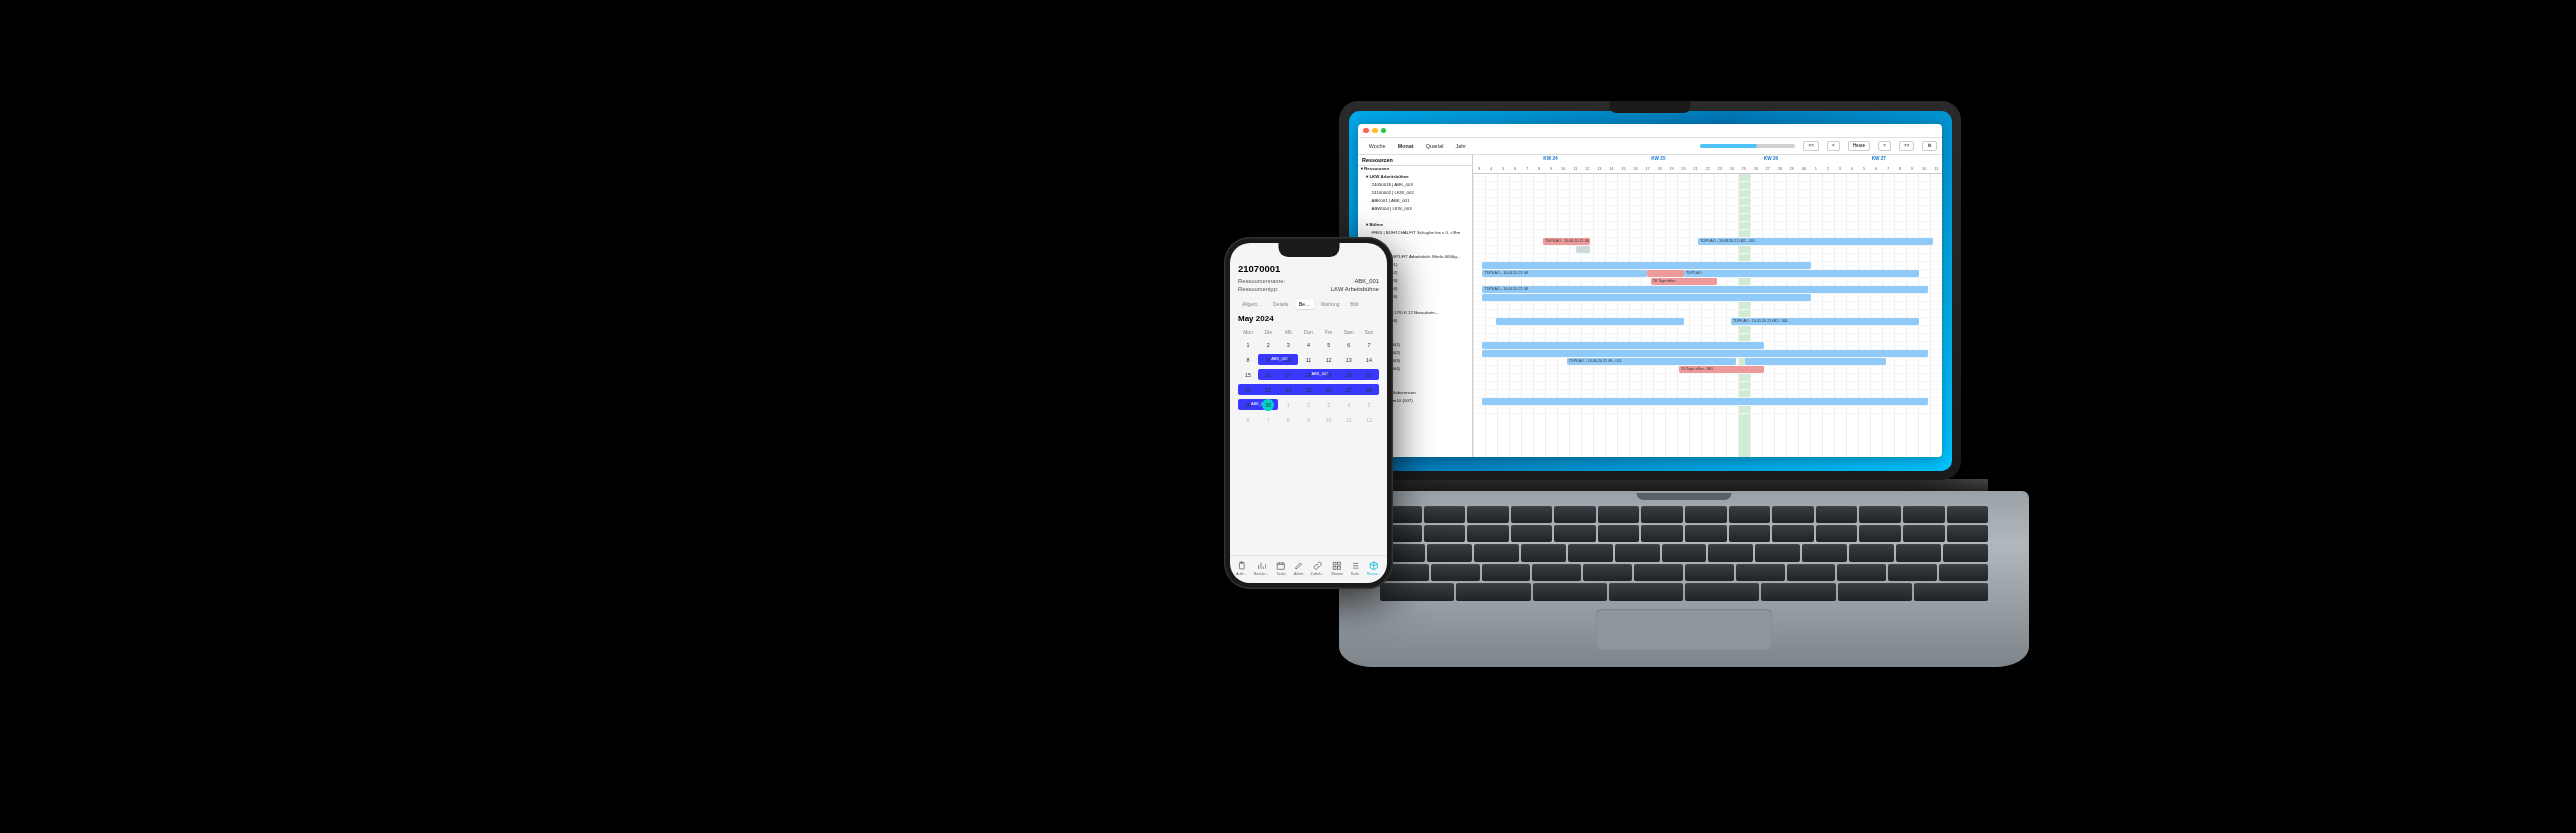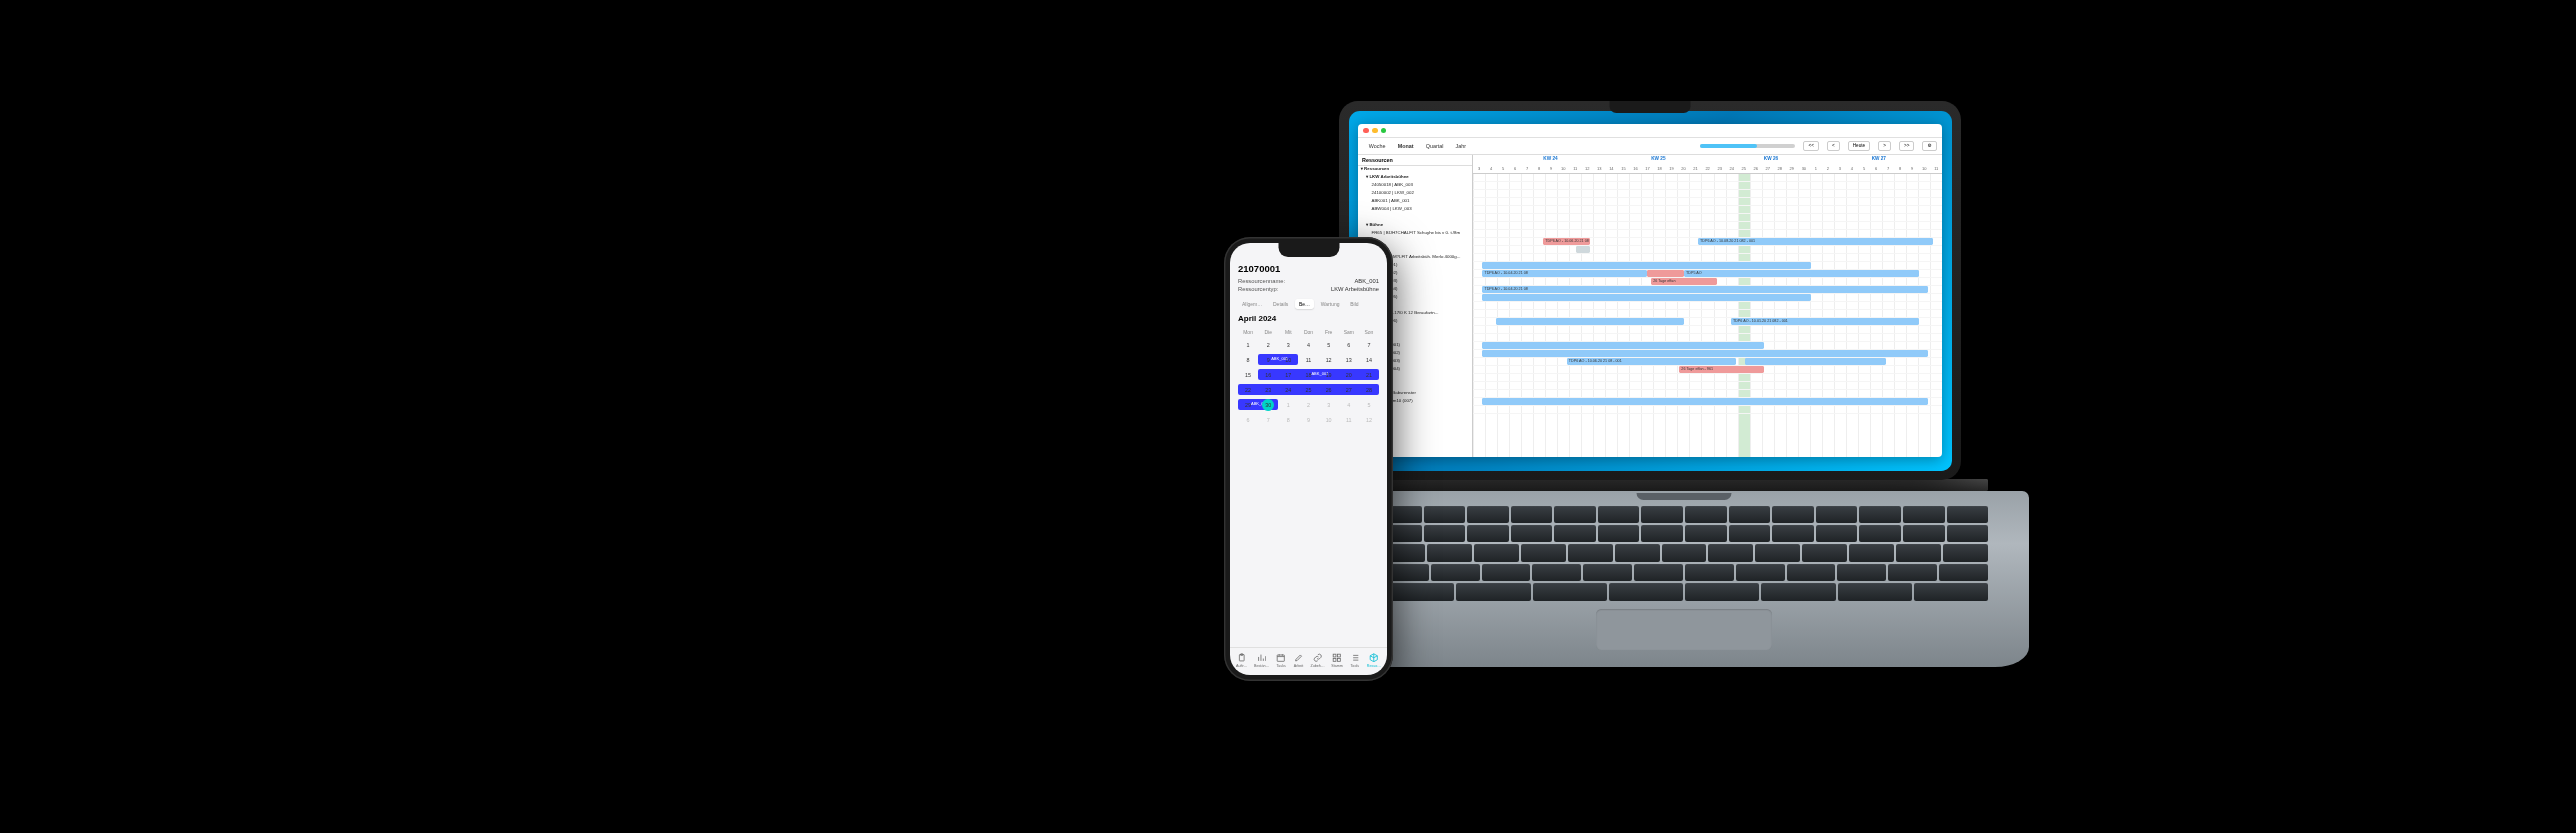--- a/index.html
+++ b/index.html
@@ -239,21 +239,21 @@
 .bar-blue { background: #90caf9; }
 .bar-red { background: #ef9a9a; }
 .bar-gray { background: #cfd8dc; }
 
 
 .phone {
   position: absolute;
   left: 1224px;
   top: 237px;
   width: 169px;
-  height: 444px;
+  height: 352px;
   z-index: 100;
 }
 .phone-frame {
   width: 100%; height: 100%;
   background: #1a1a1a;
   border-radius: 26px;
   padding: 6px;
   box-shadow: 0 13.5px 41px rgba(0,0,0,.7), inset 0 0 0 1.4px #333;
   position: relative;
 }
@@ -700,21 +700,21 @@
           </div>
 
         <div class="p-tabs" id="p-tabs">
             <span class="p-tab">Allgem…</span>
             <span class="p-tab">Details</span>
             <span class="p-tab active">Be…</span>
             <span class="p-tab">Wartung</span>
             <span class="p-tab">Bild</span>
           </div>
 
-        <div class="month-title">April 2024</div>
+        <div class="month-title">May 2024</div>
 
         <div class="cal">
           <div class="cal-head" id="cal-head">
               <span>Mon</span>
               <span>Die</span>
               <span>Mit</span>
               <span>Don</span>
               <span>Fre</span>
               <span>Sam</span>
               <span>Son</span>

